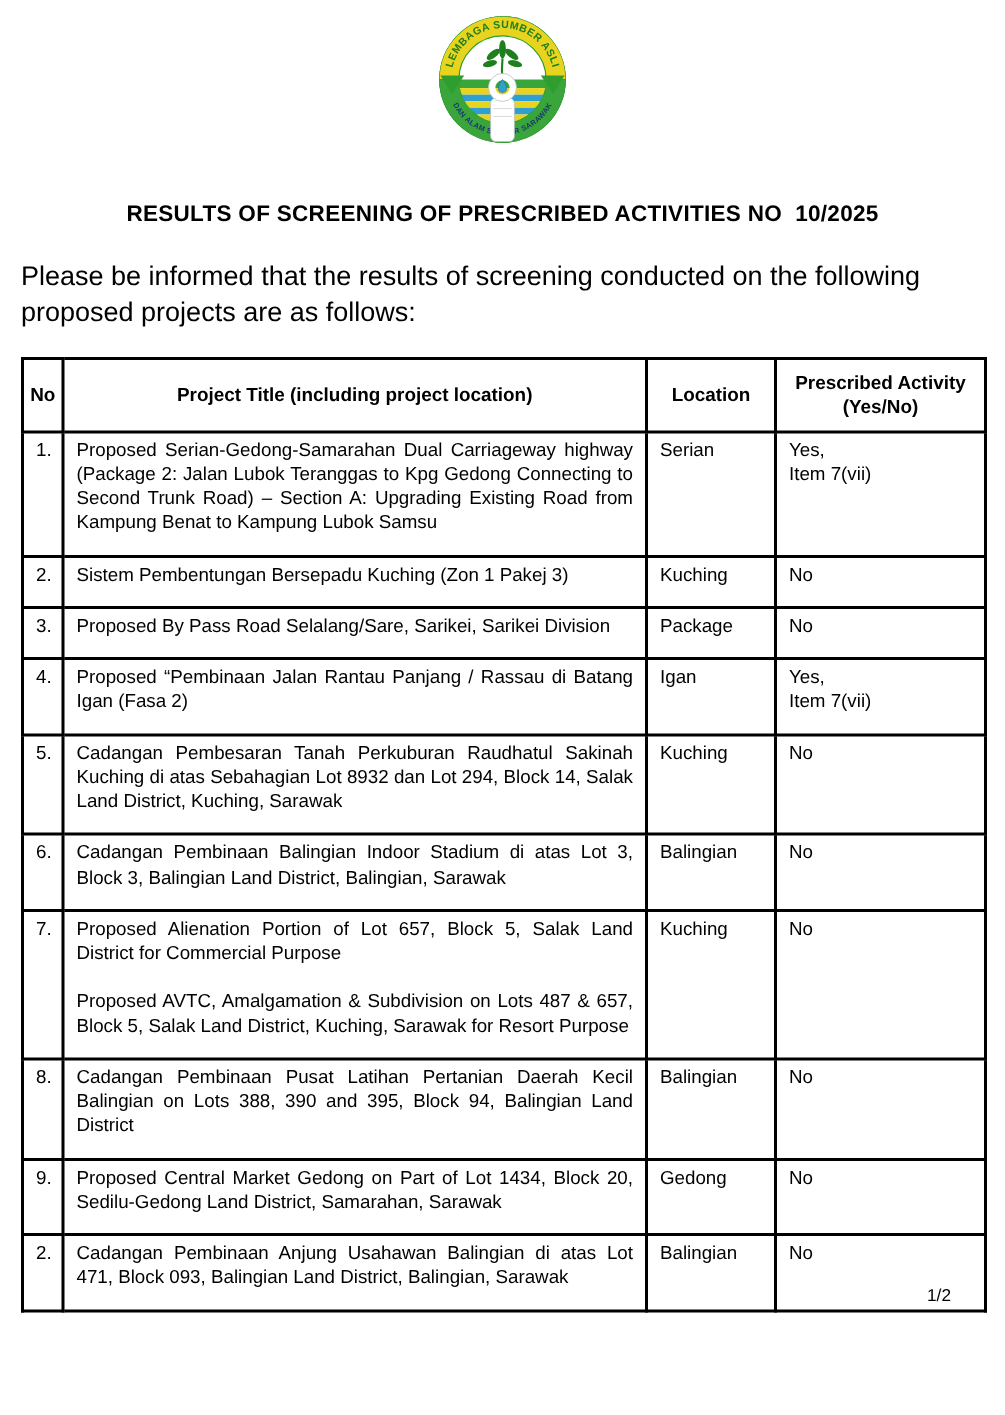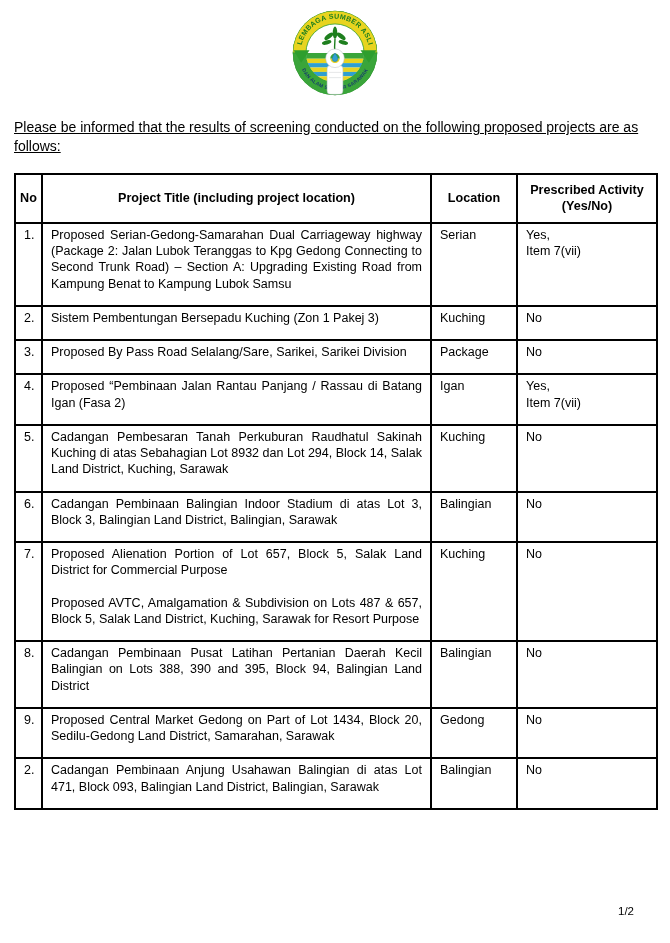--- a/index.html
+++ b/index.html
@@ -16,24 +16,23 @@
   .doc-title{
     margin-top:37px;
     text-align:center;
     font-weight:bold;
     font-size:15px;
     letter-spacing:.2px;
     white-space:pre-wrap;
   }
   .intro{
     margin:21px 14px 0 14px;
-    font-size:14px;
+    font-size:18px;
     line-height:1.36;
     text-align:left;
-    text-decoration:underline;
   }
   table.results{
     border-collapse:collapse;
     table-layout:fixed;
     width:642px;
     margin:17px 26px 0 14px;
   }
   table.results th, table.results td{
     border:2px solid #000;
     vertical-align:top;
@@ -52,21 +51,21 @@
     line-height:1.3;
     padding:3px 8px 13px 8px;
   }
   td.cell-no{text-align:center;padding:3px 2px 8px 2px;}
   td.cell-title{text-align:justify;}
   td.cell-title p{margin:0;}
   td.cell-title p + p{margin-top:16px;}
   td.cell-center{padding:3px 3px 8px 3px;}
   .page-number{
     position:absolute;
-    top:905px;
+    top:858px;
     right:36px;
     font-size:11.5px;
   }
 </style>
 </head>
 <body>
 
 <div class="page">
 
   <div class="logo-wrap">
@@ -120,20 +119,21 @@
 
           <circle cx="50" cy="56" r="8" fill="none" stroke="#ffffff" stroke-width="5.2"></circle>
           <circle cx="50" cy="56" r="10.6" fill="none" stroke="#b9bec4" stroke-width="0.6"></circle>
 
           <path d="M50,50 C47.2,53.8 46.2,56.2 47.3,58.6 A3.6,3.6 0 0 0 52.7,58.6 C53.8,56.2 52.8,53.8 50,50 Z" fill="#2f9fd0" stroke="#1b6fa8" stroke-width="0.5"></path>
         </g>
       </g>
     </svg>
   </div>
 
+  <div class="doc-title">RESULTS OF SCREENING OF PRESCRIBED ACTIVITIES NO  10/2025</div>
 
   <p class="intro">Please be informed that the results of screening conducted on the following proposed projects are as follows:</p>
 
   <table class="results">
     <colgroup>
       <col style="width:27px">
       <col style="width:389px">
       <col style="width:86px">
       <col style="width:140px">
     </colgroup>

